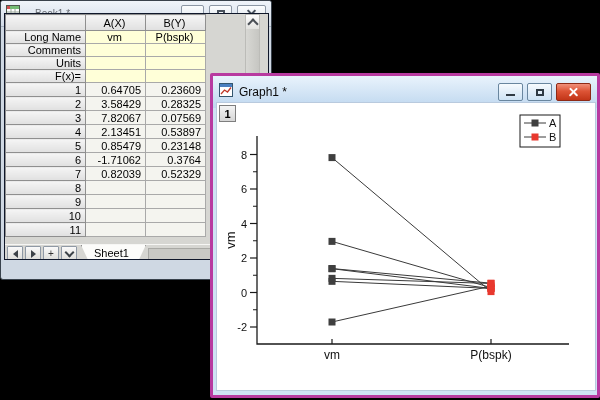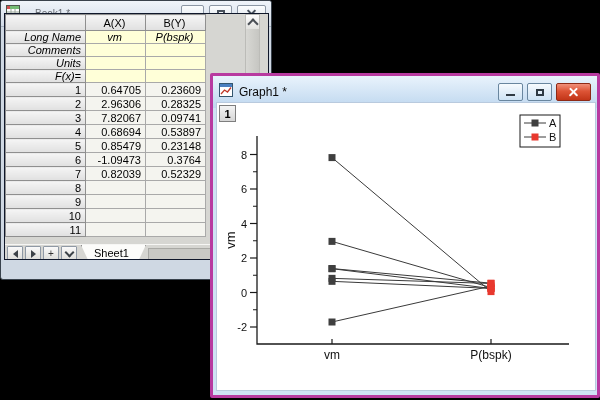--- a/index.html
+++ b/index.html
@@ -39,21 +39,21 @@
     background:#d6d6d2;overflow:hidden;border:1px solid #0f172a;box-sizing:border-box;
   }
   #worksheet-table{
     position:absolute;left:0;top:0;border-collapse:collapse;table-layout:fixed;
     font-size:11px;color:#000;background:#fff;
   }
   #worksheet-table th,#worksheet-table td{
     border:1px solid #a9a9a9;padding:0 4px 0 2px;overflow:hidden;white-space:nowrap;
     font-weight:normal;line-height:12px;
   }
-  .r-colhdr{height:16px;} .r-hdr{height:13px;font-style:italic;} .r-data{height:14px;}
+  .r-colhdr{height:16px;} .r-hdr{height:13px;} .r-data{height:14px;}
   .colhdr,.rowhdr,.corner{
     background:linear-gradient(#f5f5f5,#e0e0e0);border-color:#8f8f8f !important;
   }
   .colhdr{text-align:center;} .rowhdr{text-align:right;}
   .cell-y{background:#ffffd8;text-align:center;}
   .cell-d{background:#f4f4ef;text-align:right;}
 
   
   #v-scroll{
     position:absolute;left:240px;top:0;width:15px;height:229px;
@@ -191,41 +191,41 @@
             <td class="cell-y"></td>
             <td class="cell-y"></td>
           </tr>
           <tr class="r-data">
             <th class="rowhdr">1</th>
             <td class="cell-d">0.64705</td>
             <td class="cell-d">0.23609</td>
           </tr>
           <tr class="r-data">
             <th class="rowhdr">2</th>
-            <td class="cell-d">2.96306</td>
+            <td class="cell-d">3.58429</td>
             <td class="cell-d">0.28325</td>
           </tr>
           <tr class="r-data">
             <th class="rowhdr">3</th>
             <td class="cell-d">7.82067</td>
-            <td class="cell-d">0.09741</td>
+            <td class="cell-d">0.07569</td>
           </tr>
           <tr class="r-data">
             <th class="rowhdr">4</th>
-            <td class="cell-d">0.68694</td>
+            <td class="cell-d">2.13451</td>
             <td class="cell-d">0.53897</td>
           </tr>
           <tr class="r-data">
             <th class="rowhdr">5</th>
             <td class="cell-d">0.85479</td>
             <td class="cell-d">0.23148</td>
           </tr>
           <tr class="r-data">
             <th class="rowhdr">6</th>
-            <td class="cell-d">-1.09473</td>
+            <td class="cell-d">-1.71062</td>
             <td class="cell-d">0.3764</td>
           </tr>
           <tr class="r-data">
             <th class="rowhdr">7</th>
             <td class="cell-d">0.82039</td>
             <td class="cell-d">0.52329</td>
           </tr>
           <tr class="r-data">
             <th class="rowhdr">8</th>
             <td class="cell-d"></td>

